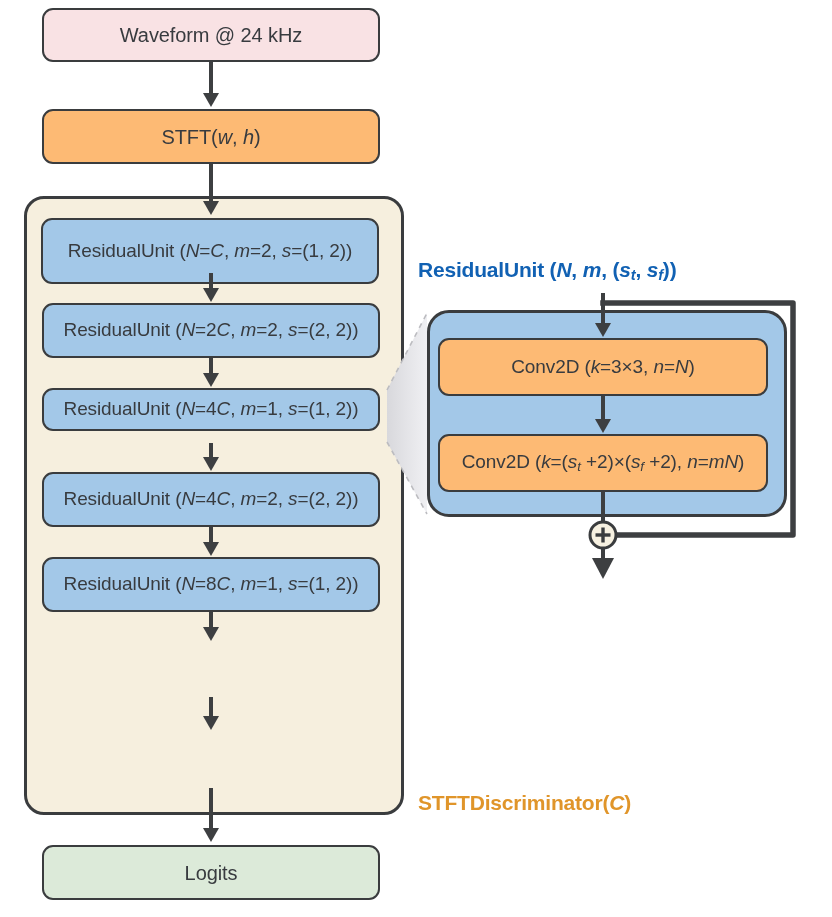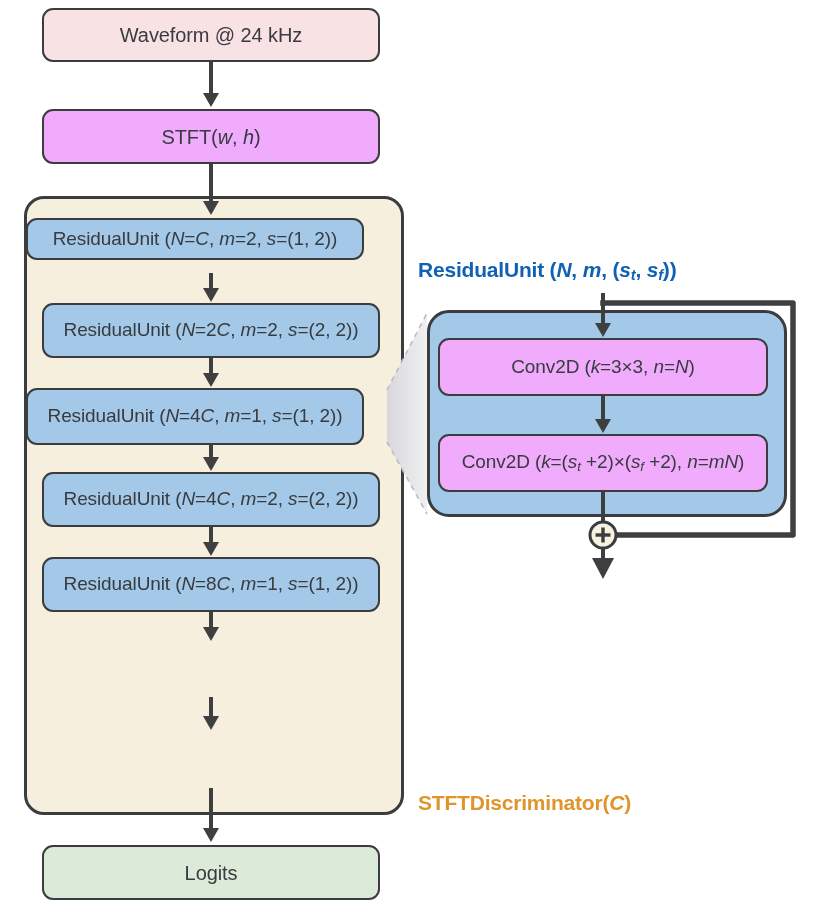--- a/index.html
+++ b/index.html
@@ -8,21 +8,21 @@
     font-family:"Liberation Sans","DejaVu Sans",sans-serif;color:#383b3f;
   }
   .box{
     position:absolute;box-sizing:border-box;
     border:2.5px solid #3a3c3e;border-radius:11px;
     display:flex;align-items:center;justify-content:center;
     font-size:19px;line-height:1.1;white-space:nowrap;z-index:3;
     letter-spacing:-0.1px;
   }
   .pink{background:#f9e2e4;}
-  .whitebox{background:#f0abfc;}
+  .whitebox{background:#fdba74;}
   .bluebox{background:#a3c8e8;}
   .greenbox{background:#dcead9;}
   .container-box{
     position:absolute;box-sizing:border-box;z-index:1;
     background:#f6efde;border:3px solid #3a3c3e;border-radius:20px;
   }
   .detail-box{
     position:absolute;box-sizing:border-box;z-index:3;
     background:#a3c8e8;border:3px solid #3a3c3e;border-radius:22px;
   }
@@ -59,27 +59,27 @@
   </svg>
 
   <div class="box pink" style="left:42px;top:8px;width:338px;height:54px;font-size:20px;">
     <span>Waveform @ 24 kHz</span>
   </div>
 
   <div class="box whitebox" style="left:42px;top:109px;width:338px;height:55px;font-size:20px;">
     <span><span>STFT(</span><span class="it">w</span><span>, </span><span class="it">h</span><span>)</span></span>
   </div>
 
-  <div class="box bluebox" style="left:26px;top:218px;width:338px;height:42px;">
+  <div class="box bluebox" style="left:41px;top:218px;width:338px;height:66px;">
     <span><span>ResidualUnit (</span><span class="it">N</span><span>=</span><span class="it">C</span><span>, </span><span class="it">m</span><span>=2, </span><span class="it">s</span><span>=(1, 2))</span></span>
   </div>
   <div class="box bluebox" style="left:42px;top:303px;width:338px;height:55px;">
     <span><span>ResidualUnit (</span><span class="it">N</span><span>=2</span><span class="it">C</span><span>, </span><span class="it">m</span><span>=2, </span><span class="it">s</span><span>=(2, 2))</span></span>
   </div>
-  <div class="box bluebox" style="left:26px;top:388px;width:338px;height:57px;align-items:center;">
+  <div class="box bluebox" style="left:42px;top:388px;width:338px;height:43px;align-items:center;">
     <span><span>ResidualUnit (</span><span class="it">N</span><span>=4</span><span class="it">C</span><span>, </span><span class="it">m</span><span>=1, </span><span class="it">s</span><span>=(1, 2))</span></span>
   </div>
   <div class="box bluebox" style="left:42px;top:472px;width:338px;height:55px;">
     <span><span>ResidualUnit (</span><span class="it">N</span><span>=4</span><span class="it">C</span><span>, </span><span class="it">m</span><span>=2, </span><span class="it">s</span><span>=(2, 2))</span></span>
   </div>
   <div class="box bluebox" style="left:42px;top:557px;width:338px;height:55px;">
     <span><span>ResidualUnit (</span><span class="it">N</span><span>=8</span><span class="it">C</span><span>, </span><span class="it">m</span><span>=1, </span><span class="it">s</span><span>=(1, 2))</span></span>
   </div>
 
 

